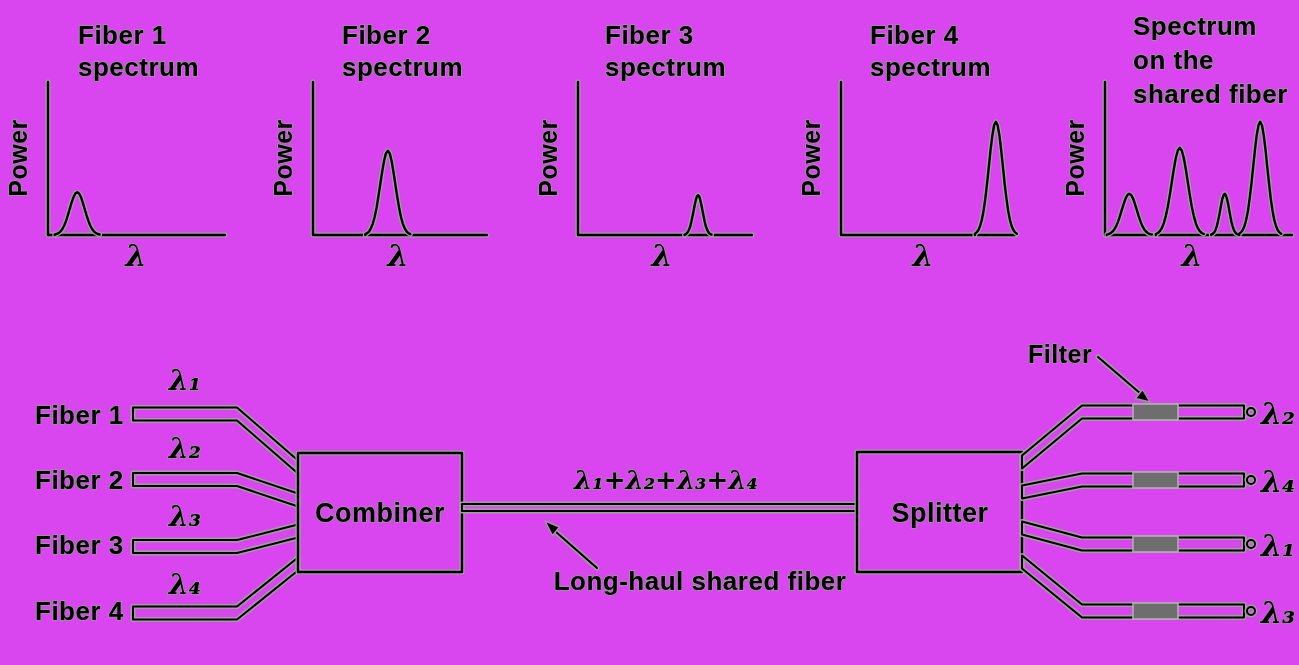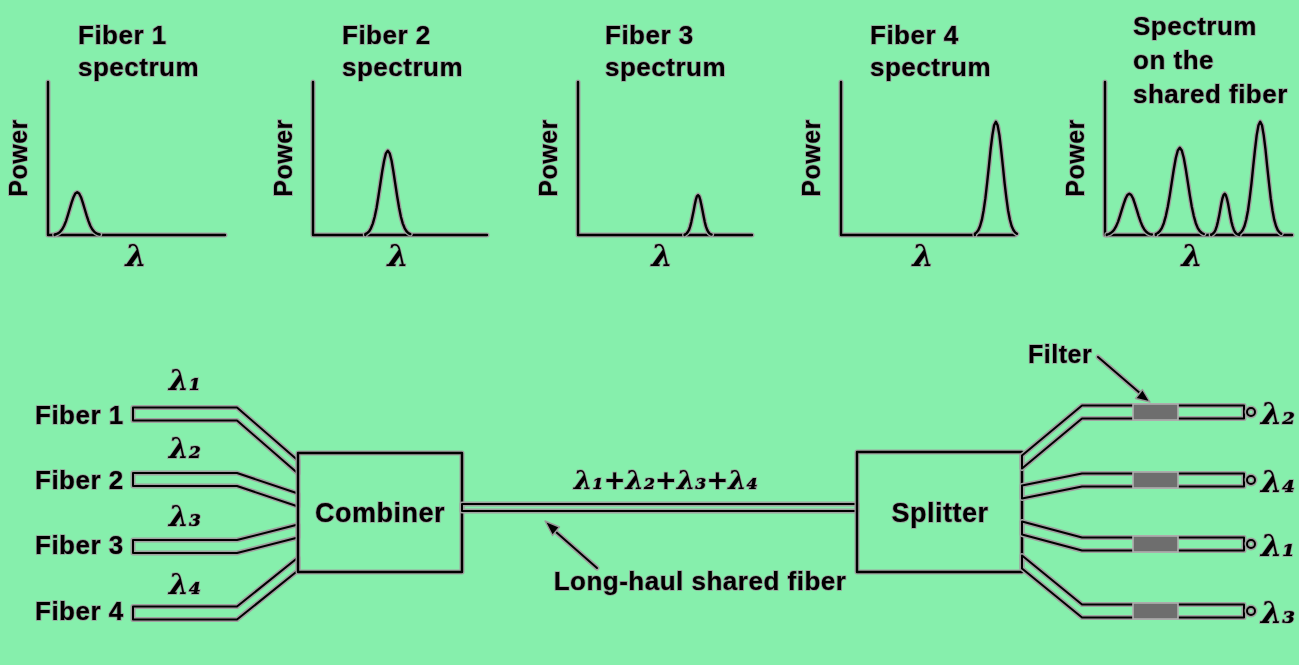--- a/index.html
+++ b/index.html
@@ -1,16 +1,16 @@
 <!DOCTYPE html>
 <html><head>
 <meta charset="utf-8">
 <style>
   html,body{margin:0;padding:0;background:#000;}
-  .canvas{position:relative;width:1299px;height:665px;background:#86efac;overflow:hidden;}
+  .canvas{position:relative;width:1299px;height:665px;background:#d946ef;overflow:hidden;}
   svg{display:block;}
   
   .dbl{stroke:#000;stroke-width:2.4;fill:none;stroke-linejoin:round;stroke-linecap:round;}
   .dbl-under{stroke:#a0a0a0;stroke-width:5;fill:none;stroke-linejoin:round;stroke-linecap:round;}
   .thin{stroke-width:2;}
   .ah{fill:#000;stroke:#9a9a9a;stroke-width:1.4;stroke-linejoin:round;}
   .filt{stroke:#b0b0b0;stroke-width:1.6;}
   text.t{font-family:"Liberation Sans","DejaVu Sans",sans-serif;font-weight:bold;
          fill:#000;stroke:#9a9a9a;stroke-width:1.6px;paint-order:stroke;letter-spacing:.5px;}
   text.gk{font-family:"DejaVu Serif",serif;font-style:italic;font-weight:bold;

